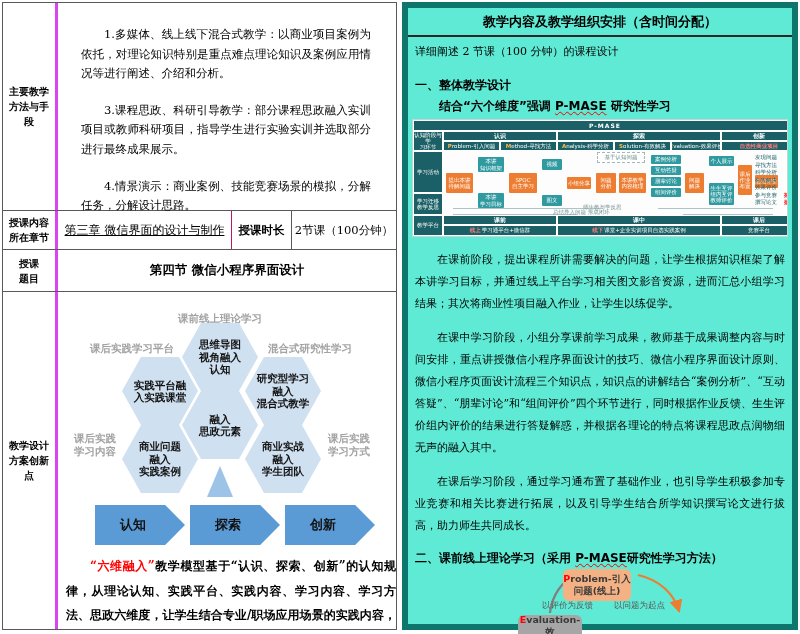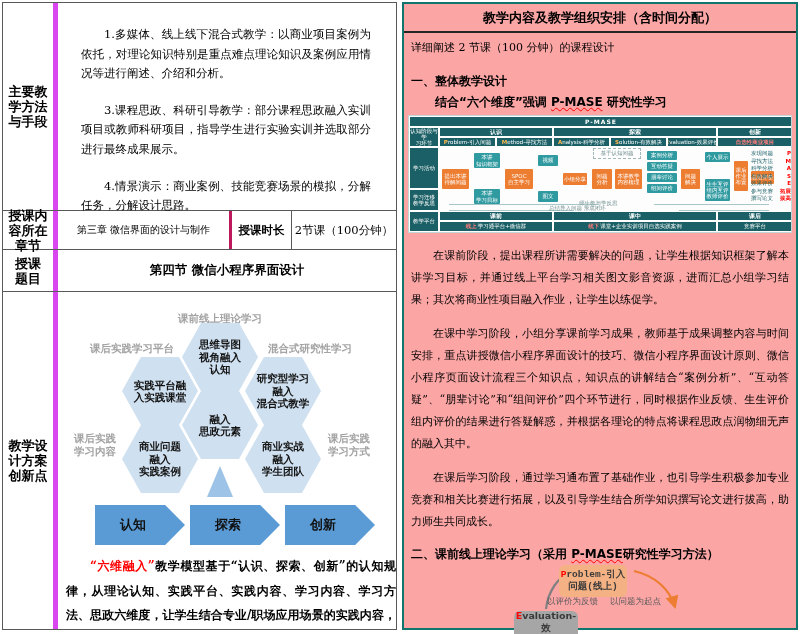--- a/index.html
+++ b/index.html
@@ -6,43 +6,43 @@
   .page{position:relative;width:800px;height:634px;background:#fff;font-family:"DejaVu Sans",sans-serif;color:#000;overflow:hidden;}
   .pre{white-space:pre-line;}
 
   
   .ltable{position:absolute;left:2px;top:2px;width:395px;height:628px;border:1px solid #595959;box-sizing:border-box;background:#fff;}
   .lrow{position:absolute;left:0;width:100%;display:flex;box-sizing:border-box;}
   .lrow1{top:0;height:208px;border-bottom:1px solid #595959;}
   .lrow2{top:208px;height:39px;border-bottom:1px solid #595959;}
   .lrow3{top:247px;height:42px;border-bottom:1px solid #595959;}
   .lrow4{top:289px;height:337px;}
-  .lhead{width:55px;flex:0 0 55px;border-right:5px solid #d946ef;display:flex;align-items:center;justify-content:center;text-align:center;font-weight:bold;font-size:13px;line-height:15px;padding:2px;box-sizing:border-box;font-family:Liberation Serif, serif;}
+  .lhead{width:55px;flex:0 0 55px;border-right:3px solid #d946ef;display:flex;align-items:center;justify-content:center;text-align:center;font-weight:bold;font-size:10px;line-height:15px;padding:2px;box-sizing:border-box;font-family:Liberation Serif, serif;}
   .lcontent{flex:1;padding:5px 8px 0 6px;font-family:"DejaVu Serif",serif;font-size:11.5px;line-height:19.6px;text-align:justify;box-sizing:border-box;}
   .lcontent p{margin:17px;text-indent:2em;}
   .cell-c{display:flex;align-items:center;justify-content:center;text-align:center;box-sizing:border-box;}
-  .chapter-val{flex:0 0 174px;font-family:"DejaVu Serif",serif;font-size:10px;border-right:3px solid #be185d;}
+  .chapter-val{flex:0 0 174px;font-family:"DejaVu Serif",serif;font-size:12px;border-right:1px solid #be185d;text-decoration:underline;}
   .dur-label{flex:0 0 60px;font-weight:bold;font-size:11.5px;border-right:1px solid #595959;}
   .dur-val{flex:1;font-family:"DejaVu Serif",serif;font-size:11.5px;}
   .topic-val{flex:1;font-weight:bold;font-size:12.5px;}
 
   
   .hexwrap{position:relative;flex:1;}
   .glabel{position:absolute;color:#a3a3a3;font-weight:bold;font-size:10.5px;text-align:center;line-height:13px;}
   .hex{position:absolute;width:76px;height:68px;background:#cfe0f0;clip-path:polygon(25% 0%,75% 0%,100% 50%,75% 100%,25% 100%,0% 50%);display:flex;align-items:center;justify-content:center;text-align:center;font-weight:bold;font-size:10.5px;line-height:12.5px;color:#141414;}
   .tri{position:absolute;width:0;height:0;border-left:13px solid transparent;border-right:13px solid transparent;border-bottom:31px solid #9dc3e6;}
   .chev{position:absolute;height:40px;background:#5b9bd5;clip-path:polygon(0 0,78% 0,100% 50%,78% 100%,0 100%);display:flex;align-items:center;justify-content:center;font-weight:bold;font-size:13px;color:#111;padding-right:14px;box-sizing:border-box;}
   .footnote{position:absolute;left:8px;top:262px;width:330px;font-family:"DejaVu Serif",serif;font-weight:bold;font-size:12px;line-height:24.5px;text-align:justify;}
   .footnote .fn-ind{text-indent:2em;margin:0;}
   .red{color:#ff0000;}
   .pmase-u{color:#ff0000;text-decoration:underline;text-decoration-style:wavy;text-decoration-color:#ff0000;text-decoration-thickness:1px;}
   .pmase-b{font-weight:bold;text-decoration:underline;text-decoration-style:wavy;text-decoration-color:#ff0000;text-decoration-thickness:1px;}
 
   
-  .rpanel{position:absolute;left:402px;top:2px;width:396px;height:628px;border:2px solid #0f766e;box-sizing:border-box;background:#fca5a5;}
+  .rpanel{position:absolute;left:402px;top:2px;width:396px;height:628px;border:6px solid #0f766e;box-sizing:border-box;background:#5eead4;}
   .rtitle{height:27px;line-height:27px;text-align:center;font-weight:bold;font-size:13px;border-bottom:2px solid #262626;}
   .rintro{margin:6px 7px 16px;font-family:"DejaVu Serif",serif;font-size:11px;line-height:17px;}
   .rh1{margin:4px 7px 0;font-weight:bold;font-size:12px;line-height:18px;}
   .rsub{margin:3px 7px 0;font-weight:bold;font-size:12px;line-height:18px;text-indent:2em;}
   .rp{margin:12px 7px;font-family:"DejaVu Serif",serif;font-size:11px;line-height:22px;text-align:justify;text-indent:2em;}
 
   
   .pmd{position:relative;margin:4px 4px 3px;height:116px;background:#fcfdfd;border:1px solid #c3d6d6;box-sizing:content-box;overflow:hidden;}
   .tealcell{position:absolute;background:#1b6066;color:#fff;display:flex;align-items:center;justify-content:center;text-align:center;box-sizing:border-box;border:1px solid #fff;overflow:hidden;}
   .pmd-title{left:0;top:0;width:384px;height:11px;font-size:6px;font-weight:bold;letter-spacing:1px;}
@@ -298,37 +298,37 @@
               <path d="M0,0 L6,3 L0,6 z" fill="#ffc000"></path>
             </marker>
         </defs>
         <path d="M142,44 C144,26 154,12 168,6" fill="none" stroke="#808080" stroke-width="2.2" marker-end="url(#mgray)"></path>
         <path d="M230,6 C252,11 266,25 271,42" fill="none" stroke="#ed7d31" stroke-width="2.2" marker-end="url(#morange)"></path>
         <path d="M272,83 L272,99" fill="none" stroke="#4472c4" stroke-width="2.2" marker-end="url(#mblue)"></path>
         <path d="M232,142 C212,152 190,150 172,142" fill="none" stroke="#70ad47" stroke-width="2.2" marker-end="url(#mgreen)"></path>
         <path d="M158,99 L158,85" fill="none" stroke="#ffc000" stroke-width="2.2" marker-end="url(#myellow)"></path>
       </svg>
 
-      <div class="cbox" style="left:155px;top:0px;width:68px;height:32px;background:#f4b183;font-family:Liberation Mono, monospace;">
+      <div class="cbox" style="left:155px;top:0px;width:68px;height:32px;background:#f4b183;">
           <span><span class="red">P</span><span class="pre">roblem-引入
 问题(线上)</span></span>
         </div>
       <div class="cbox" style="left:228px;top:102px;width:64px;height:34px;background:#a9d18e;">
           <span><span class="red">A</span><span class="pre">nalysis-科学
 分析(线下)</span></span>
         </div>
       <div class="cbox" style="left:126px;top:102px;width:64px;height:34px;background:#ffd966;">
           <span><span class="red">S</span><span class="pre">olution-有效
 解决(线下)</span></span>
         </div>
       <div class="cbox" style="left:110px;top:46px;width:64px;height:34px;background:#a6a6a6;">
           <span><span class="red">E</span><span class="pre">valuation-效
 果评价(线下)</span></span>
         </div>
 
-      <div class="cedge" style="left:143px;top:31px;font-family:Liberation Serif, serif;">以评价为反馈</div>
+      <div class="cedge" style="left:134px;top:31px;font-family:Liberation Serif, serif;">以评价为反馈</div>
       <div class="cedge" style="left:206px;top:31px;">以问题为起点</div>
       <div class="cedge" style="left:218px;top:86px;">以方法为指南</div>
       <div class="cedge" style="left:172px;top:118px;">以分析为引导</div>
       <div class="cedge" style="left:130px;top:96px;">以求解为目的</div>
     </div>
   </div>
 </div>
 
 </body></html>

